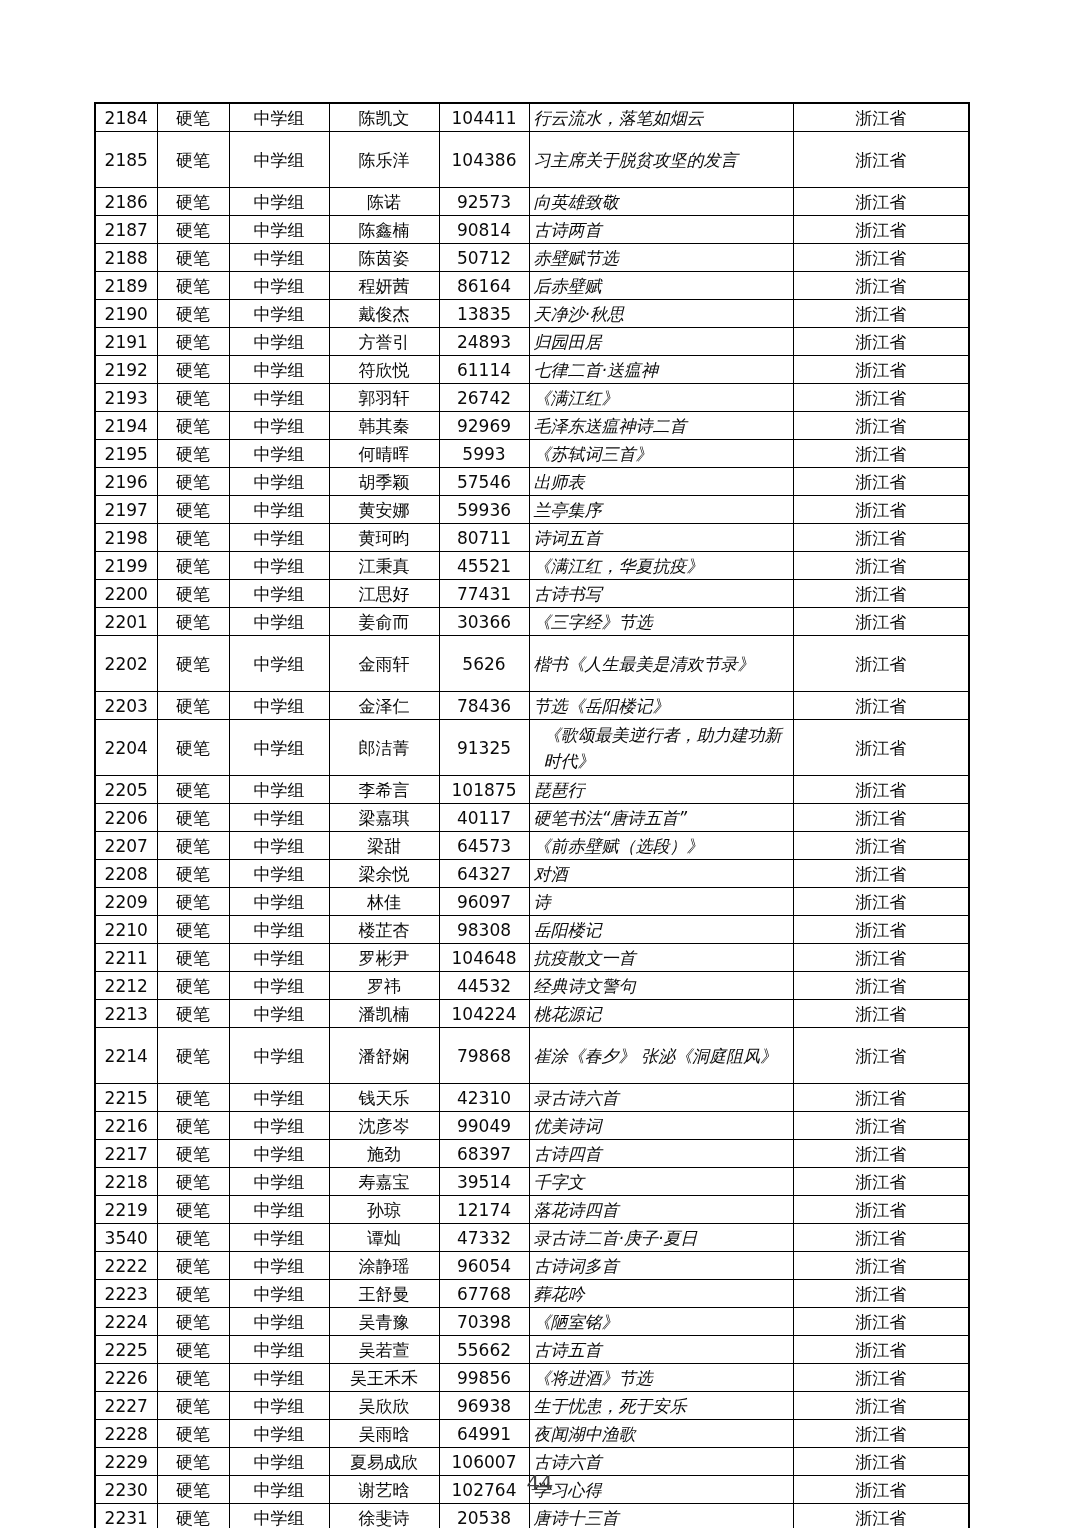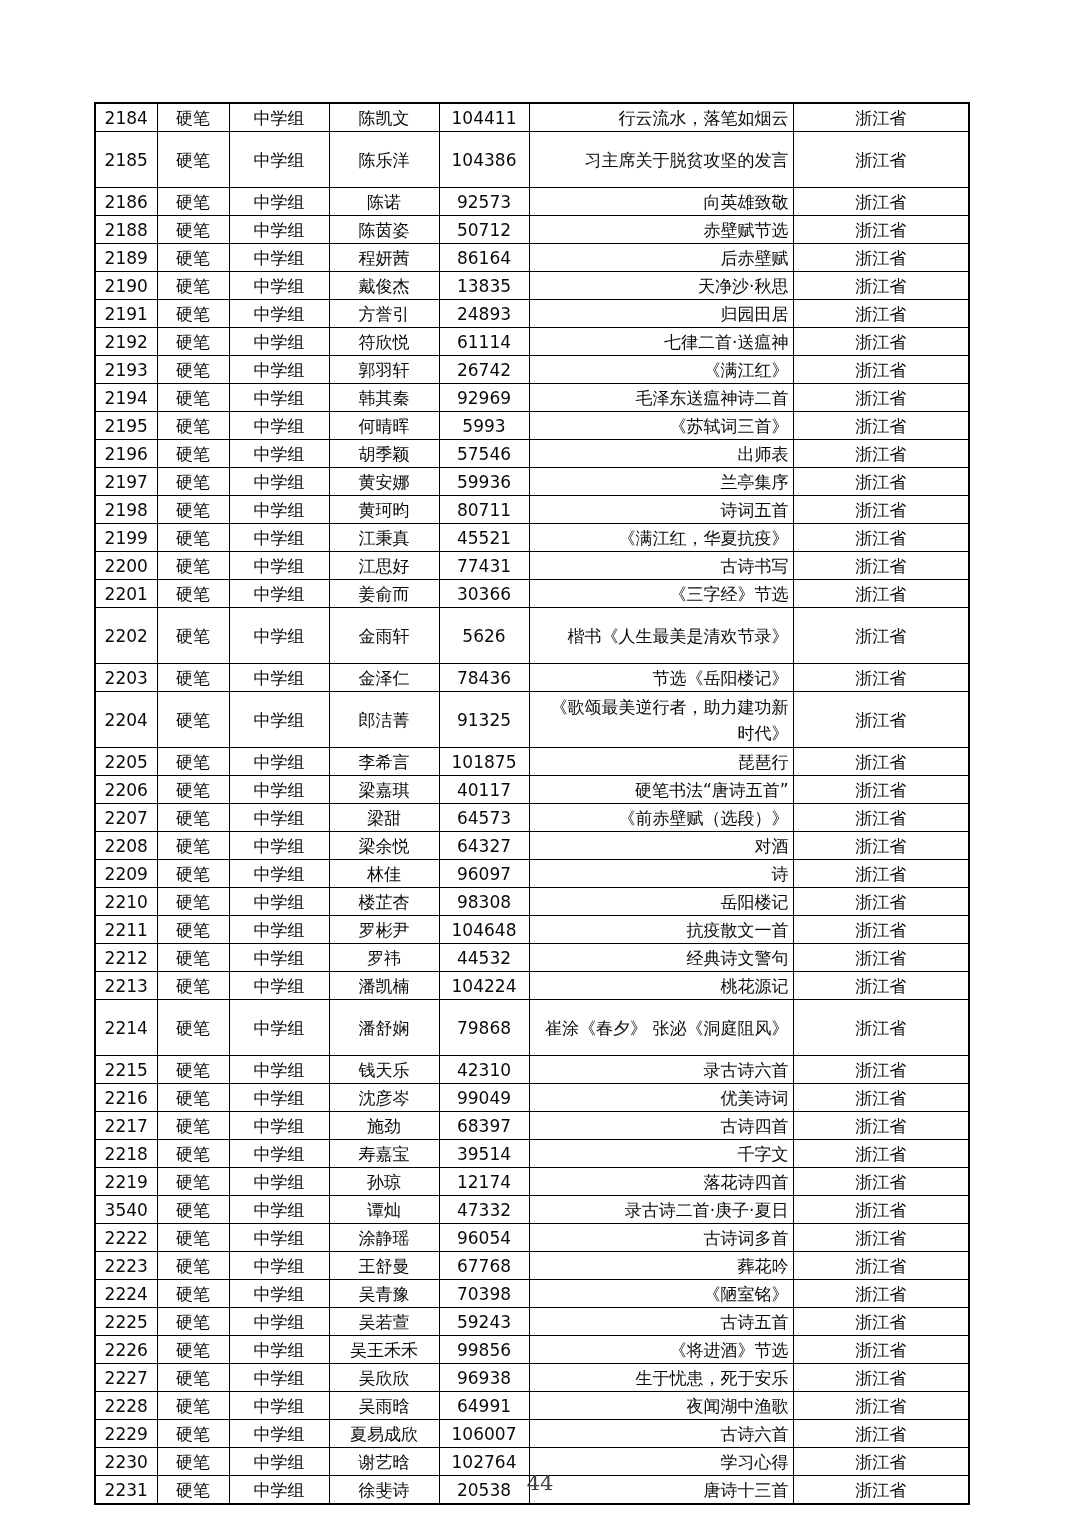--- a/index.html
+++ b/index.html
@@ -60,25 +60,26 @@
   td.seq, td.code {
     text-align: center;
     font-family: "DejaVu Serif", "Liberation Serif", serif;
     font-size: 18px;
     letter-spacing: 0px;
   }
   td.cat, td.group, td.name, td.region {
     text-align: center;
   }
   td.work {
-    text-align: right;
+    text-align: left;
     padding-left: 6px;
+    font-style: italic;
   }
   td.work.indent {
-    padding-left: 21px;
+    padding-left: 14px;
   }
   tr.r1 td { height: 27px; }
   tr.r2 td { height: 54px; }
   tr.r2 td.work { line-height: 26px; padding-top: 1px; }
 
   .page-number {
     position: absolute;
     left: 0;
     top: 1462px;
     width: 1080px;
@@ -126,20 +127,29 @@
           <tr class="r1">
             <td class="seq">2186</td>
             <td class="cat">硬笔</td>
             <td class="group">中学组</td>
             <td class="name">陈诺</td>
             <td class="code">92573</td>
             <td class="work">向英雄致敬</td>
             <td class="region">浙江省</td>
           </tr>
           <tr class="r1">
+            <td class="seq">2187</td>
+            <td class="cat">硬笔</td>
+            <td class="group">中学组</td>
+            <td class="name">陈鑫楠</td>
+            <td class="code">90814</td>
+            <td class="work">古诗两首</td>
+            <td class="region">浙江省</td>
+          </tr>
+          <tr class="r1">
             <td class="seq">2188</td>
             <td class="cat">硬笔</td>
             <td class="group">中学组</td>
             <td class="name">陈茵姿</td>
             <td class="code">50712</td>
             <td class="work">赤壁赋节选</td>
             <td class="region">浙江省</td>
           </tr>
           <tr class="r1">
             <td class="seq">2189</td>
@@ -454,21 +464,21 @@
             <td class="name">吴青豫</td>
             <td class="code">70398</td>
             <td class="work">《陋室铭》</td>
             <td class="region">浙江省</td>
           </tr>
           <tr class="r1">
             <td class="seq">2225</td>
             <td class="cat">硬笔</td>
             <td class="group">中学组</td>
             <td class="name">吴若萱</td>
-            <td class="code">59243</td>
+            <td class="code">55662</td>
             <td class="work">古诗五首</td>
             <td class="region">浙江省</td>
           </tr>
           <tr class="r1">
             <td class="seq">2226</td>
             <td class="cat">硬笔</td>
             <td class="group">中学组</td>
             <td class="name">吴王禾禾</td>
             <td class="code">99856</td>
             <td class="work">《将进酒》节选</td>

